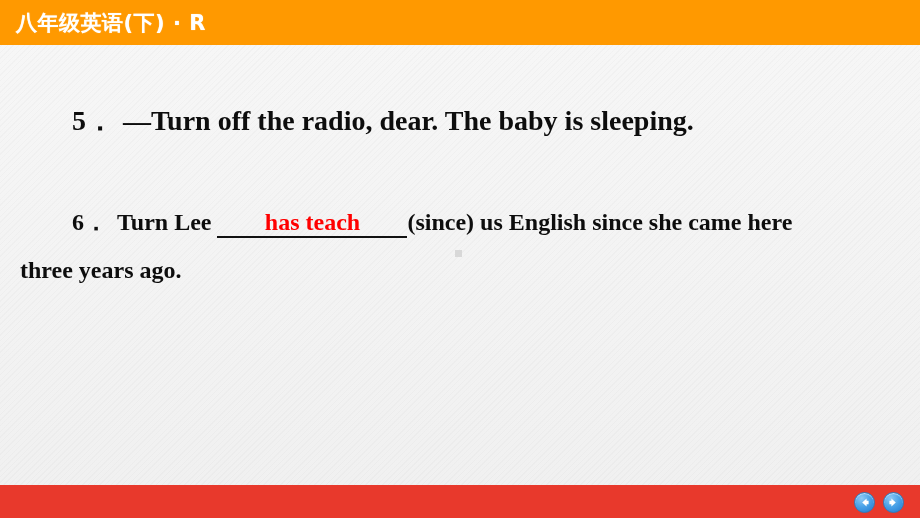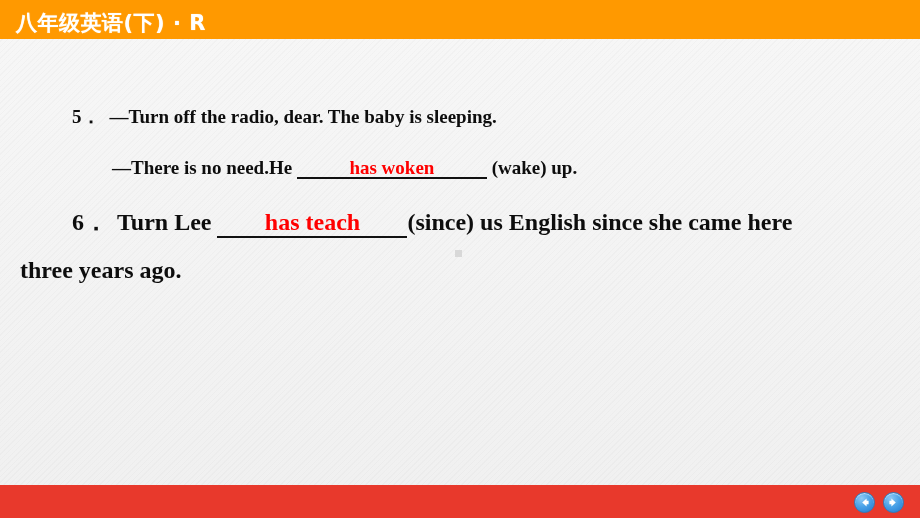--- a/index.html
+++ b/index.html
@@ -28,21 +28,21 @@
       ),
       linear-gradient(180deg, #f7f7f7 0%, #f0f0f0 100%);
   }
 
   
   #header-bar {
     position: absolute;
     left: 0;
     top: 0;
     width: 920px;
-    height: 39px;
+    height: 45px;
     background: #FF9900;
     overflow: hidden;
   }
   #header-title {
     position: absolute;
     left: 16px;
     top: 9px;
     color: #ffffff;
     font-family: "DejaVu Sans", sans-serif;
     font-weight: bold;
@@ -86,21 +86,21 @@
   #content {
     position: absolute;
     left: 0;
     top: 45px;
     width: 920px;
     height: 440px;
   }
 
   .q-block {
     position: absolute;
-    font-size: 19px;
+    font-size: 28px;
     font-weight: bold;
     color: #0d0d0d;
     line-height: 1.0;
     white-space: nowrap;
   }
 
   .q-num {
     display: inline-block;
   }
 
@@ -143,23 +143,20 @@
   <div id="header-bar">
     <div id="header-title">八年级英语(下) · R</div>
   </div>
 
   <div id="content">
 
     <div class="q-block" style="left:72px; top:62px;">
       <span class="q-num">5．</span><span class="sp"></span><span>—Turn off the radio, dear. The baby is sleeping.</span>
     </div>
 
-    <div class="q-block" style="left:112px; top:113px;">
-      <span>—There is no need.He </span><span class="blank" style="width:190px;"><span class="blank-inner">has woken</span></span><span> (wake) up.</span>
-    </div>
 
     <div class="q-para2" style="left:72px; top:161px;">
       <span class="q-num">6．</span><span class="sp"></span><span>Turn  Lee </span><span class="blank" style="width:190px;"><span class="blank-inner">has teach</span></span><span>(since)  us  English  since  she  came  here</span>
     </div>
 
     <div class="artifact-dot" style="left:455px; top:205px;"></div>
 
     <div class="q-para2" style="left:20px; top:212px;">
       <span>three years ago.</span>
     </div>

